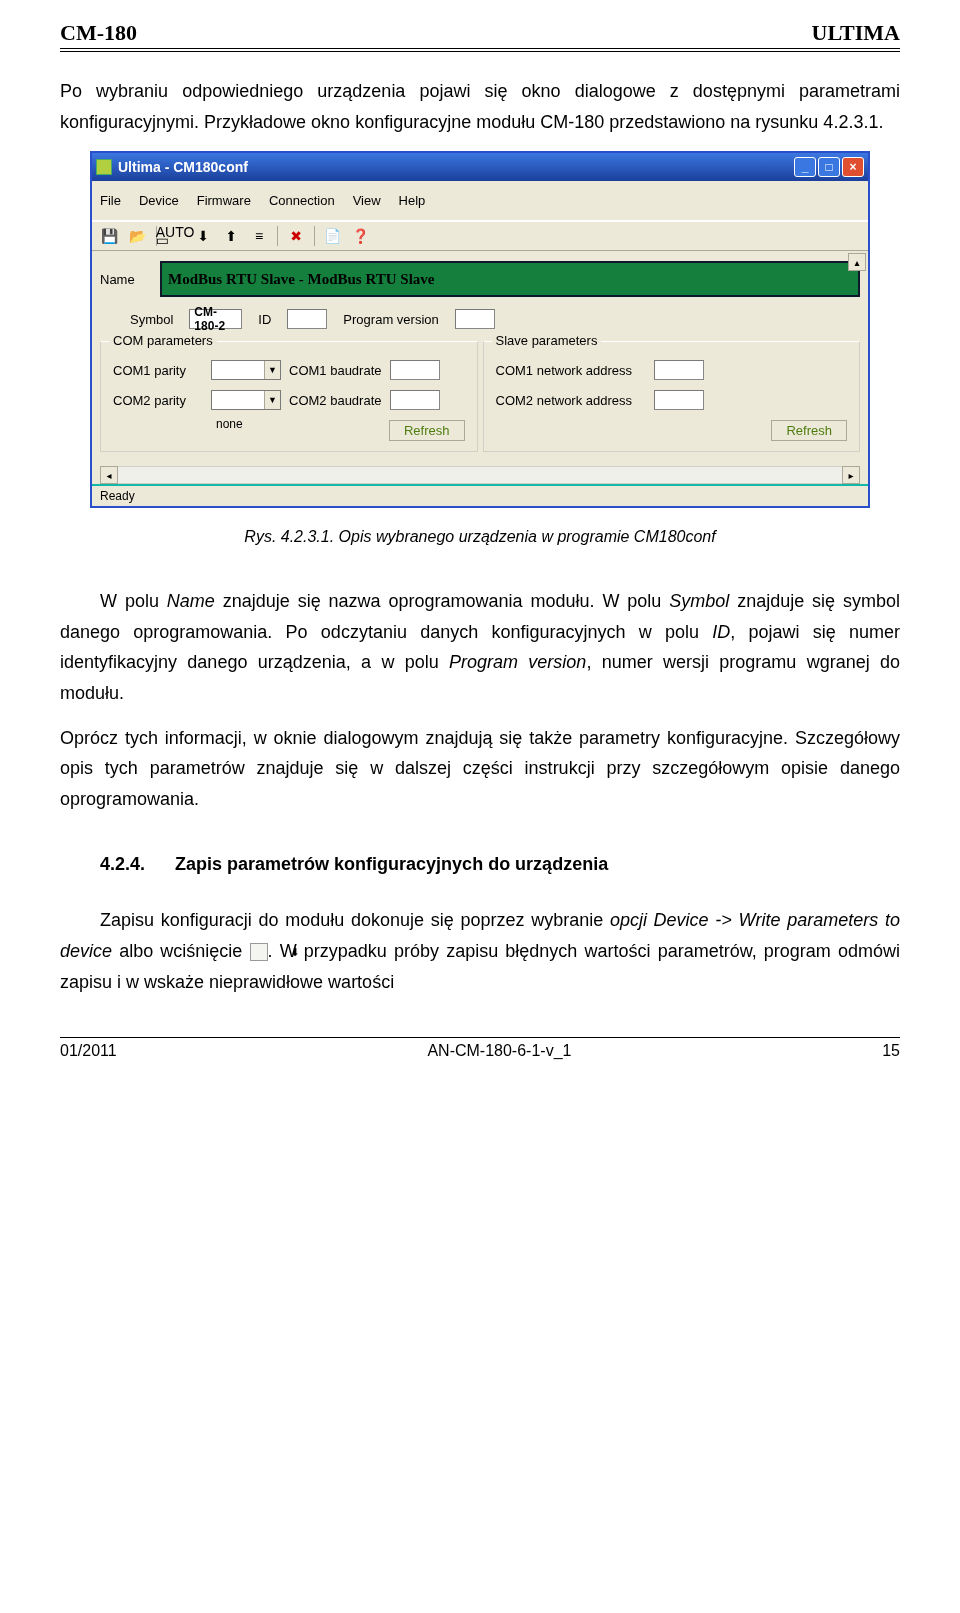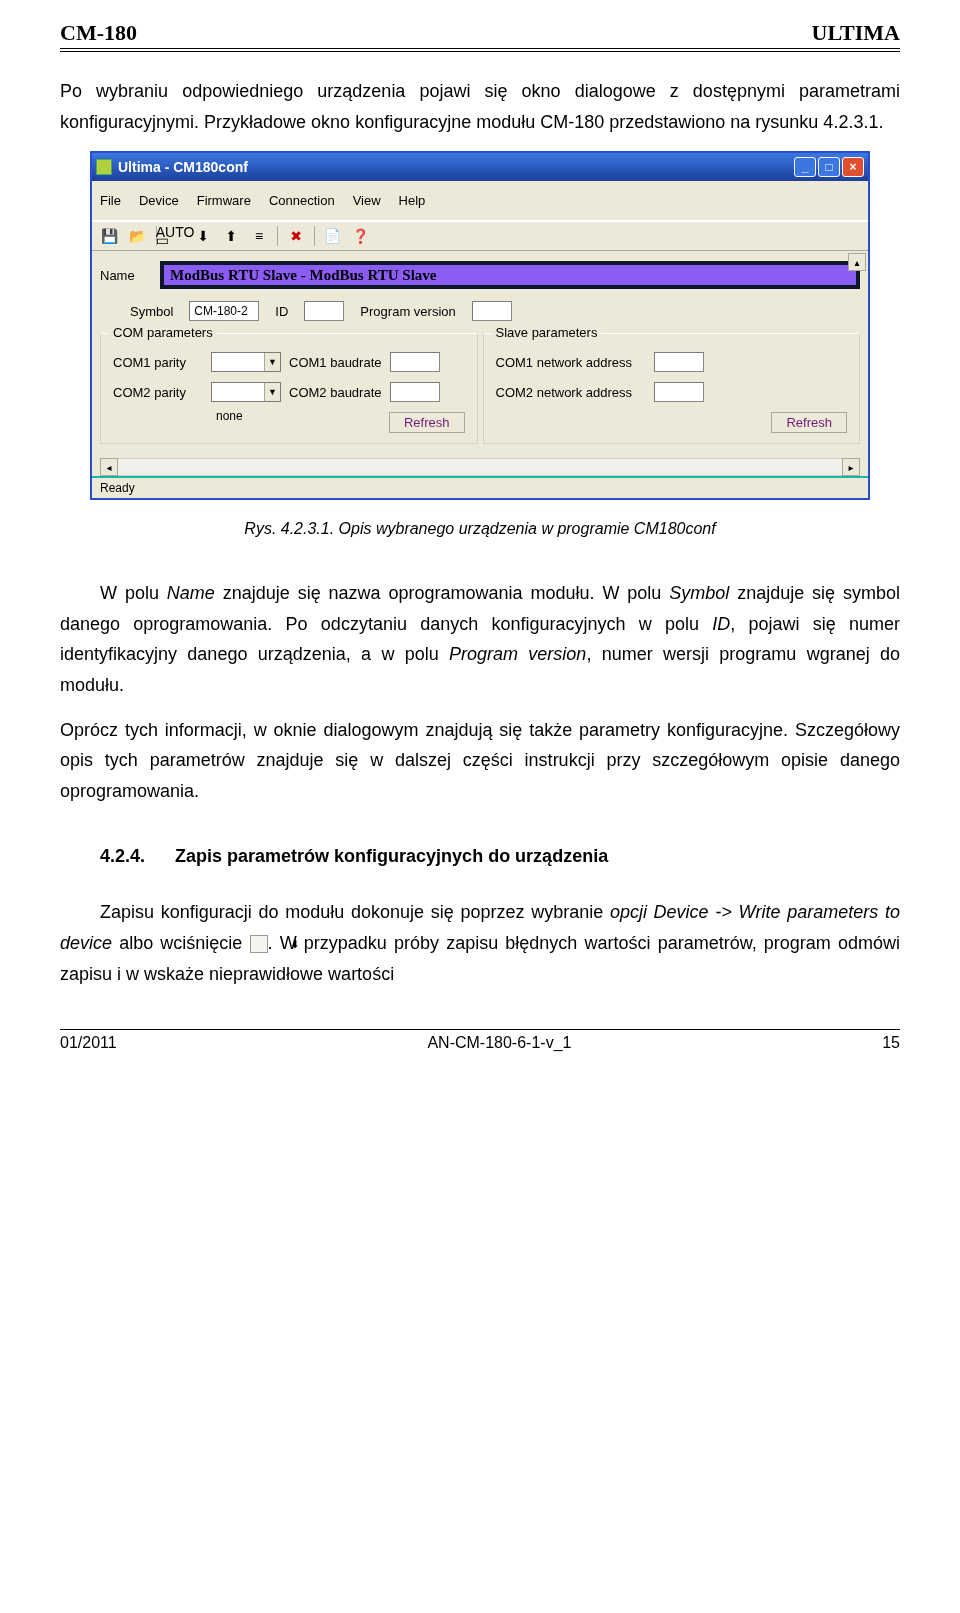--- a/index.html
+++ b/index.html
@@ -126,39 +126,39 @@
     width: 18px; height: 18px;
     background: #ece9d8;
     border: 1px solid #aca899;
     display:flex;align-items:center;justify-content:center;
     font-size:10px;
   }
   .row { display: flex; align-items: center; margin-bottom: 12px; gap: 8px; }
   .lbl { font-size: 13px; }
   .name-field {
     flex: 1;
-    background: #8b5cf6;
-    border: 4px solid #0f172a;
-    height: 28px;
+    background: #15803d;
+    border: 2px solid #0f172a;
+    height: 36px;
     padding: 3px 6px;
     font-weight: bold;
     font-family: "Times New Roman", serif;
     font-size: 15px;
     display:flex;align-items:center;
   }
   .inset {
     background: #fff;
     border: 1px solid #888;
     border-top-color:#7a7a7a;border-left-color:#7a7a7a;
     height: 20px;
     padding: 1px 4px;
     font-size: 12px;
     display:flex;align-items:center;
   }
-  .inset.small { width: 70px; }
+  .inset.small { width: 53px; font-weight: bold; }
   .inset.tiny { width: 40px; }
 
   .groupbox {
     border: 1px solid #d4d0c8;
     border-top-color:#fff;
     position: relative;
     padding: 18px 12px 10px 12px;
     margin-bottom: 8px;
   }
   .groupbox .legend {
@@ -175,21 +175,21 @@
   .combo {
     display:flex; align-items:center;
     background:#fff; border:1px solid #7a7a7a;
     height:20px; width:70px;
   }
   .combo .val{flex:1;padding:0 4px;font-size:12px;margin-top:48px;}
   .combo .arrow{width:16px;height:100%;background:#ece9d8;border-left:1px solid #aca899;display:flex;align-items:center;justify-content:center;font-size:9px;}
   .btn-flat {
     border:1px solid #aca899;
     background:#ece9d8;
-    color:#701a75;
+    color:#4d7c0f;
     padding:2px 14px;
     font-size:13px;
   }
   .right { text-align:right; }
 
   .hscroll {
     display:flex; align-items:center;
     height:18px; margin-top:6px;
   }
   .hscroll .arrow-box{

